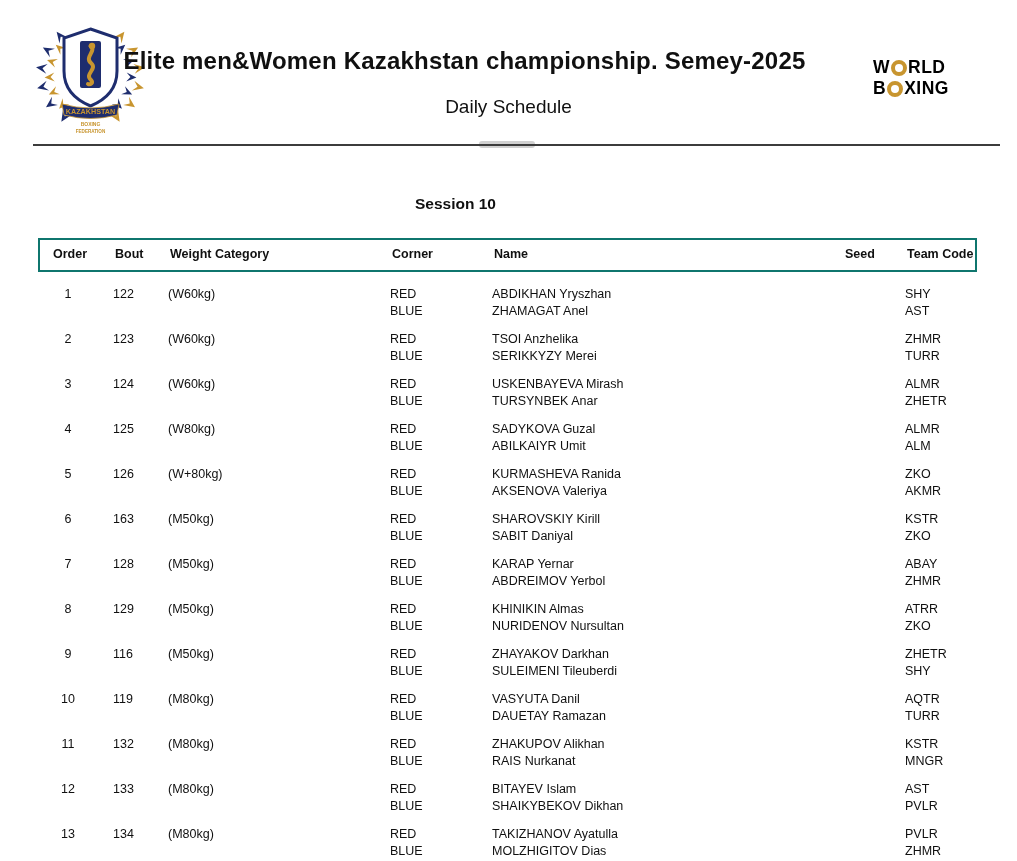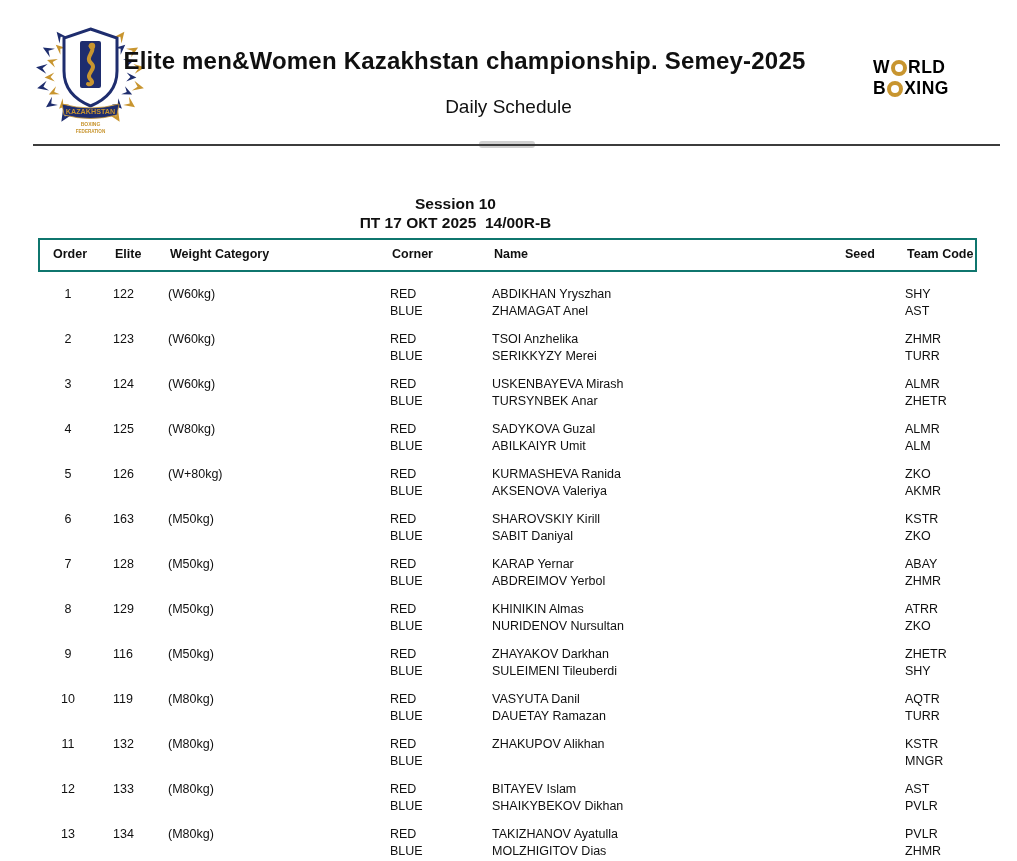--- a/index.html
+++ b/index.html
@@ -117,27 +117,26 @@
       <span class="wb-ring"></span>
       <span>XING</span>
     </div>
   </div>
 
   <div class="rule-smudge"></div>
   <div class="top-rule"></div>
 
   <div class="session-block">
     <div>Session 10</div>
-    <div class="session-date">ПТ 17 ОКТ 2025  14/00R-B</div>
   </div>
 
   <div class="sched-table">
     <div class="grid-row thead">
       <div class="col-order">Order</div>
-      <div class="col-bout">Elite</div>
+      <div class="col-bout">Bout</div>
       <div class="col-weight">Weight Category</div>
       <div class="col-corner">Corner</div>
       <div class="col-name">Name</div>
       <div class="col-seed">Seed</div>
       <div class="col-team">Team Code</div>
     </div>
 
     <div class="tbody">
   <div class="grid-row bout-row">
     <div class="col-order">
@@ -428,20 +427,21 @@
     </div>
     <div class="col-weight">
       <div class="cell-line">(M80kg)</div>
     </div>
     <div class="col-corner">
       <div class="cell-line">RED</div>
       <div class="cell-line">BLUE</div>
     </div>
     <div class="col-name">
       <div class="cell-line">ZHAKUPOV Alikhan</div>
+      <div class="cell-line">RAIS Nurkanat</div>
     </div>
     <div class="col-seed">
       <div class="cell-line"></div>
       <div class="cell-line"></div>
     </div>
     <div class="col-team">
       <div class="cell-line">KSTR</div>
       <div class="cell-line">MNGR</div>
     </div>
   </div>

